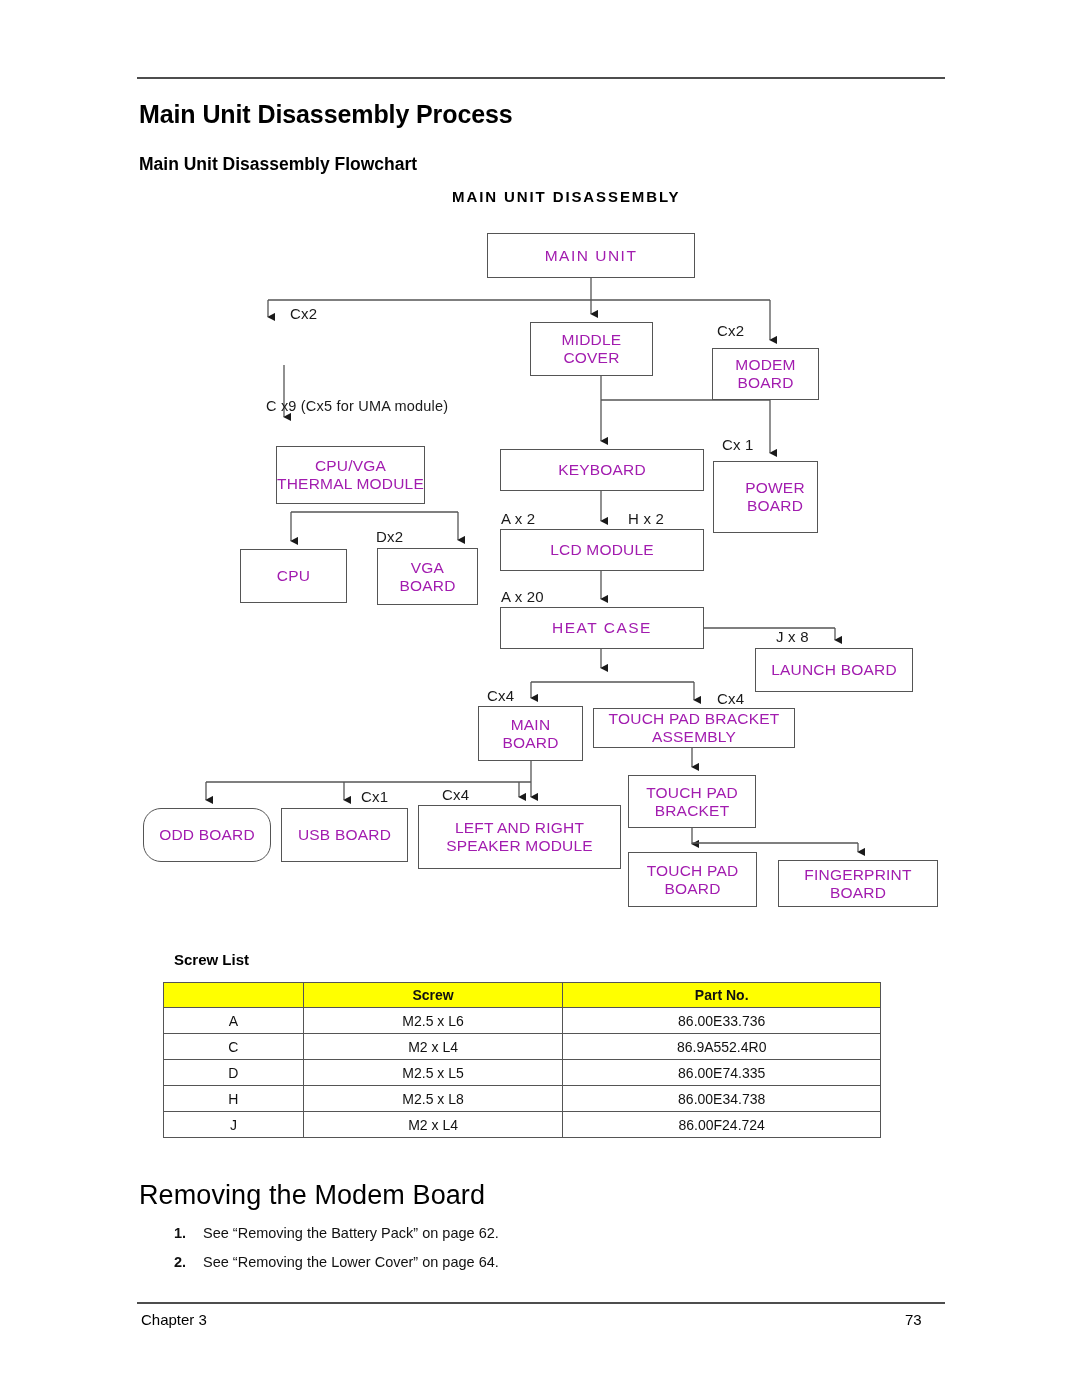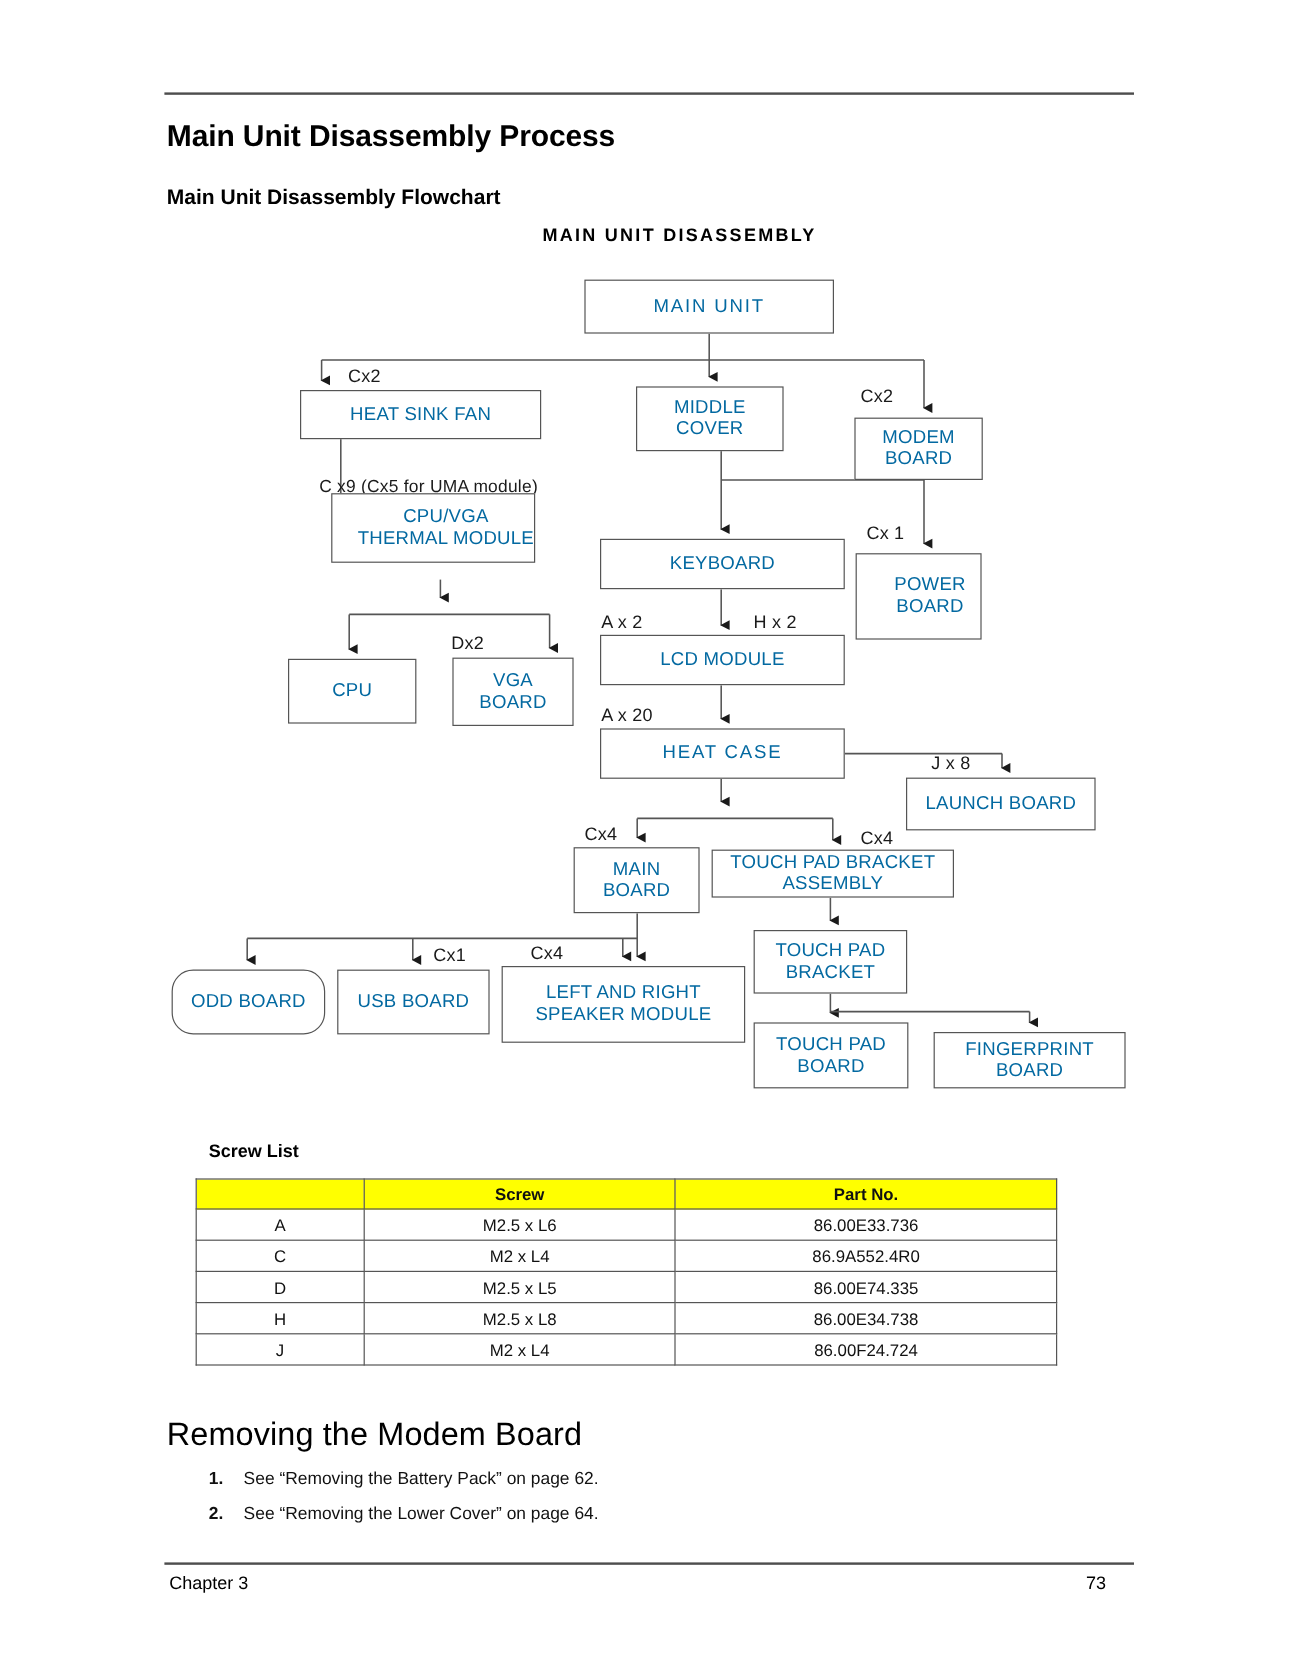--- a/index.html
+++ b/index.html
@@ -75,21 +75,21 @@
     position: absolute;
     box-sizing: border-box;
     border: 1.3px solid #555555;
     background: #ffffff;
     display: flex;
     align-items: center;
     justify-content: center;
     text-align: center;
     font-size: 15.5px;
     line-height: 1.16;
-    color: #0369a1;
+    color: #a21caf;
     letter-spacing: 0.2px;
   }
   .node.sp { letter-spacing: 1.5px; }
   .conn-label {
     position: absolute;
     font-size: 15px;
     color: #1a1a1a;
     white-space: nowrap;
     letter-spacing: 0.2px;
   }
@@ -236,37 +236,34 @@
         <path d="M692,843 L858,843"></path>
         <path d="M858,843 L858,852" marker-end="url(#ah)"></path>
       </g>
     </svg>
 
     <div class="node sp" style="left:487px;top:233px;width:208px;height:45px;">
       <span>MAIN  UNIT</span>
     </div>
 
     <div class="conn-label" style="left:290px;top:305px;">Cx2</div>
-    <div class="node" style="left:250px;top:325px;width:201px;height:41px;">
-      <span>HEAT SINK FAN</span>
-    </div>
 
     <div class="node" style="left:530px;top:322px;width:123px;height:54px;white-space:pre-line;">
       <span>MIDDLE
 COVER</span>
     </div>
 
     <div class="conn-label" style="left:717px;top:322px;">Cx2</div>
     <div class="node" style="left:712px;top:348px;width:107px;height:52px;white-space:pre-line;">
       <span>MODEM
 BOARD</span>
     </div>
 
     <div class="conn-label small" style="left:266px;top:398px;">C x9 (Cx5 for UMA module)</div>
-    <div class="node" style="left:276px;top:411px;width:170px;height:58px;white-space:pre-line;justify-content:flex-end;">
+    <div class="node" style="left:276px;top:446px;width:149px;height:58px;white-space:pre-line;">
       <span>CPU/VGA
 THERMAL MODULE</span>
     </div>
 
     <div class="node" style="left:500px;top:449px;width:204px;height:42px;">
       <span>KEYBOARD</span>
     </div>
 
     <div class="conn-label" style="left:722px;top:436px;">Cx 1</div>
     <div class="node" style="left:713px;top:461px;width:105px;height:72px;white-space:pre-line;padding-left:19px;">

